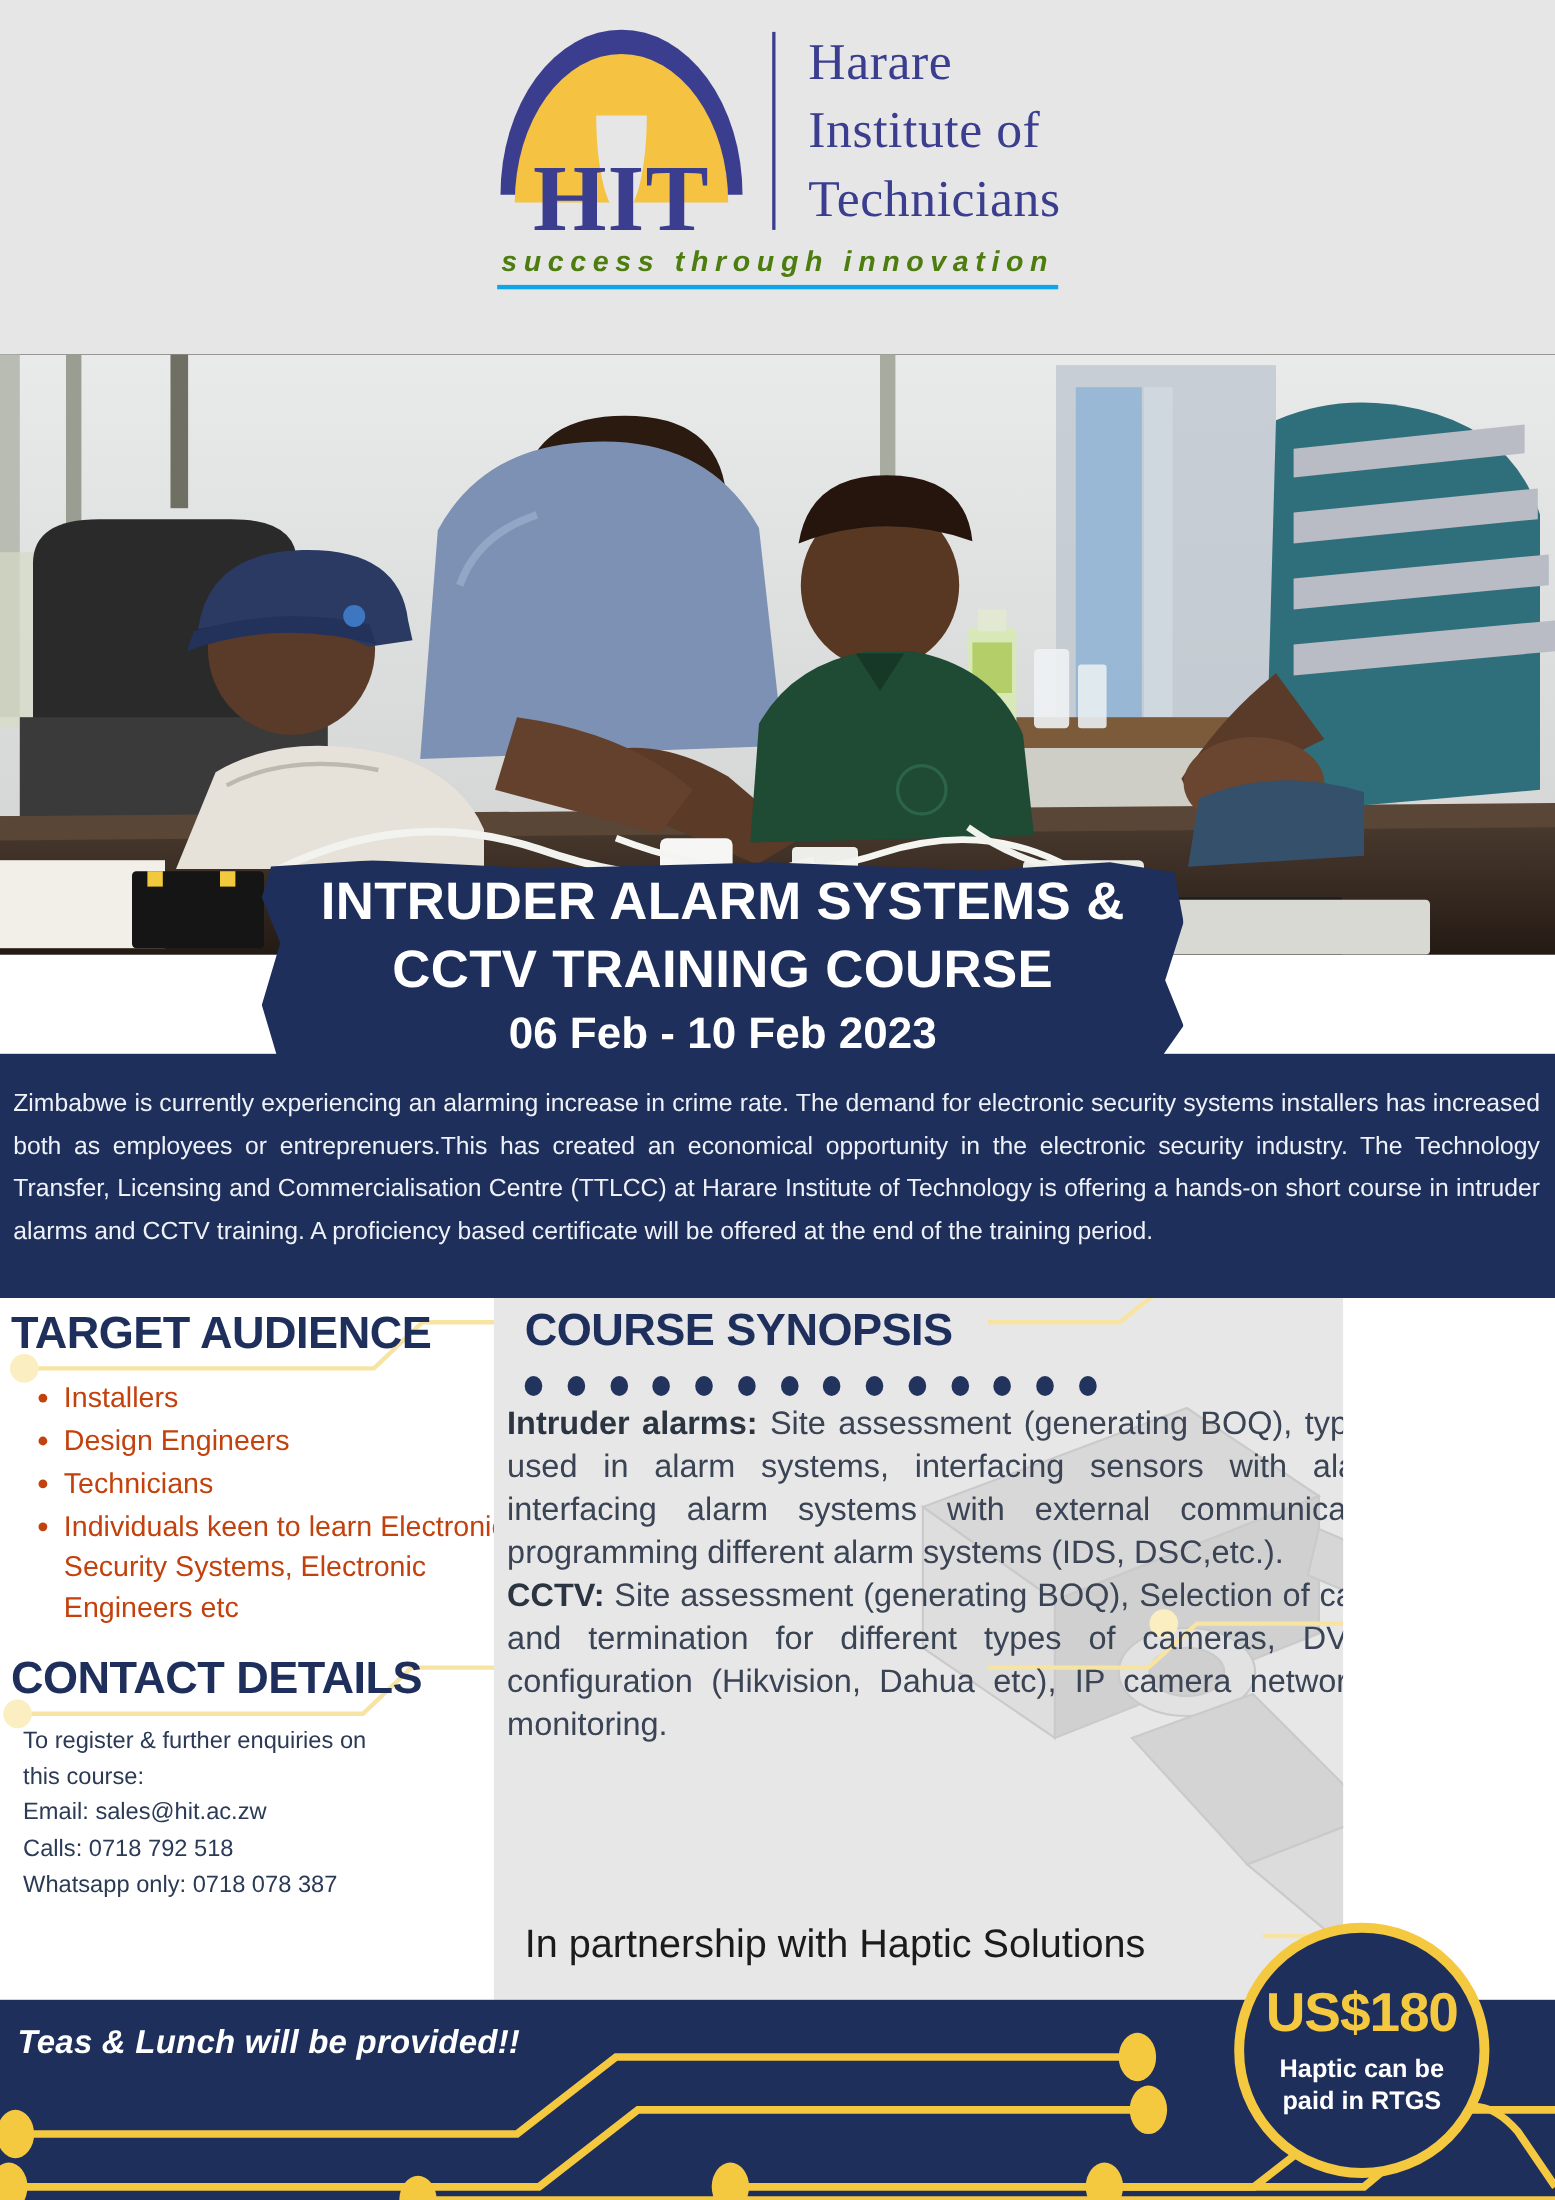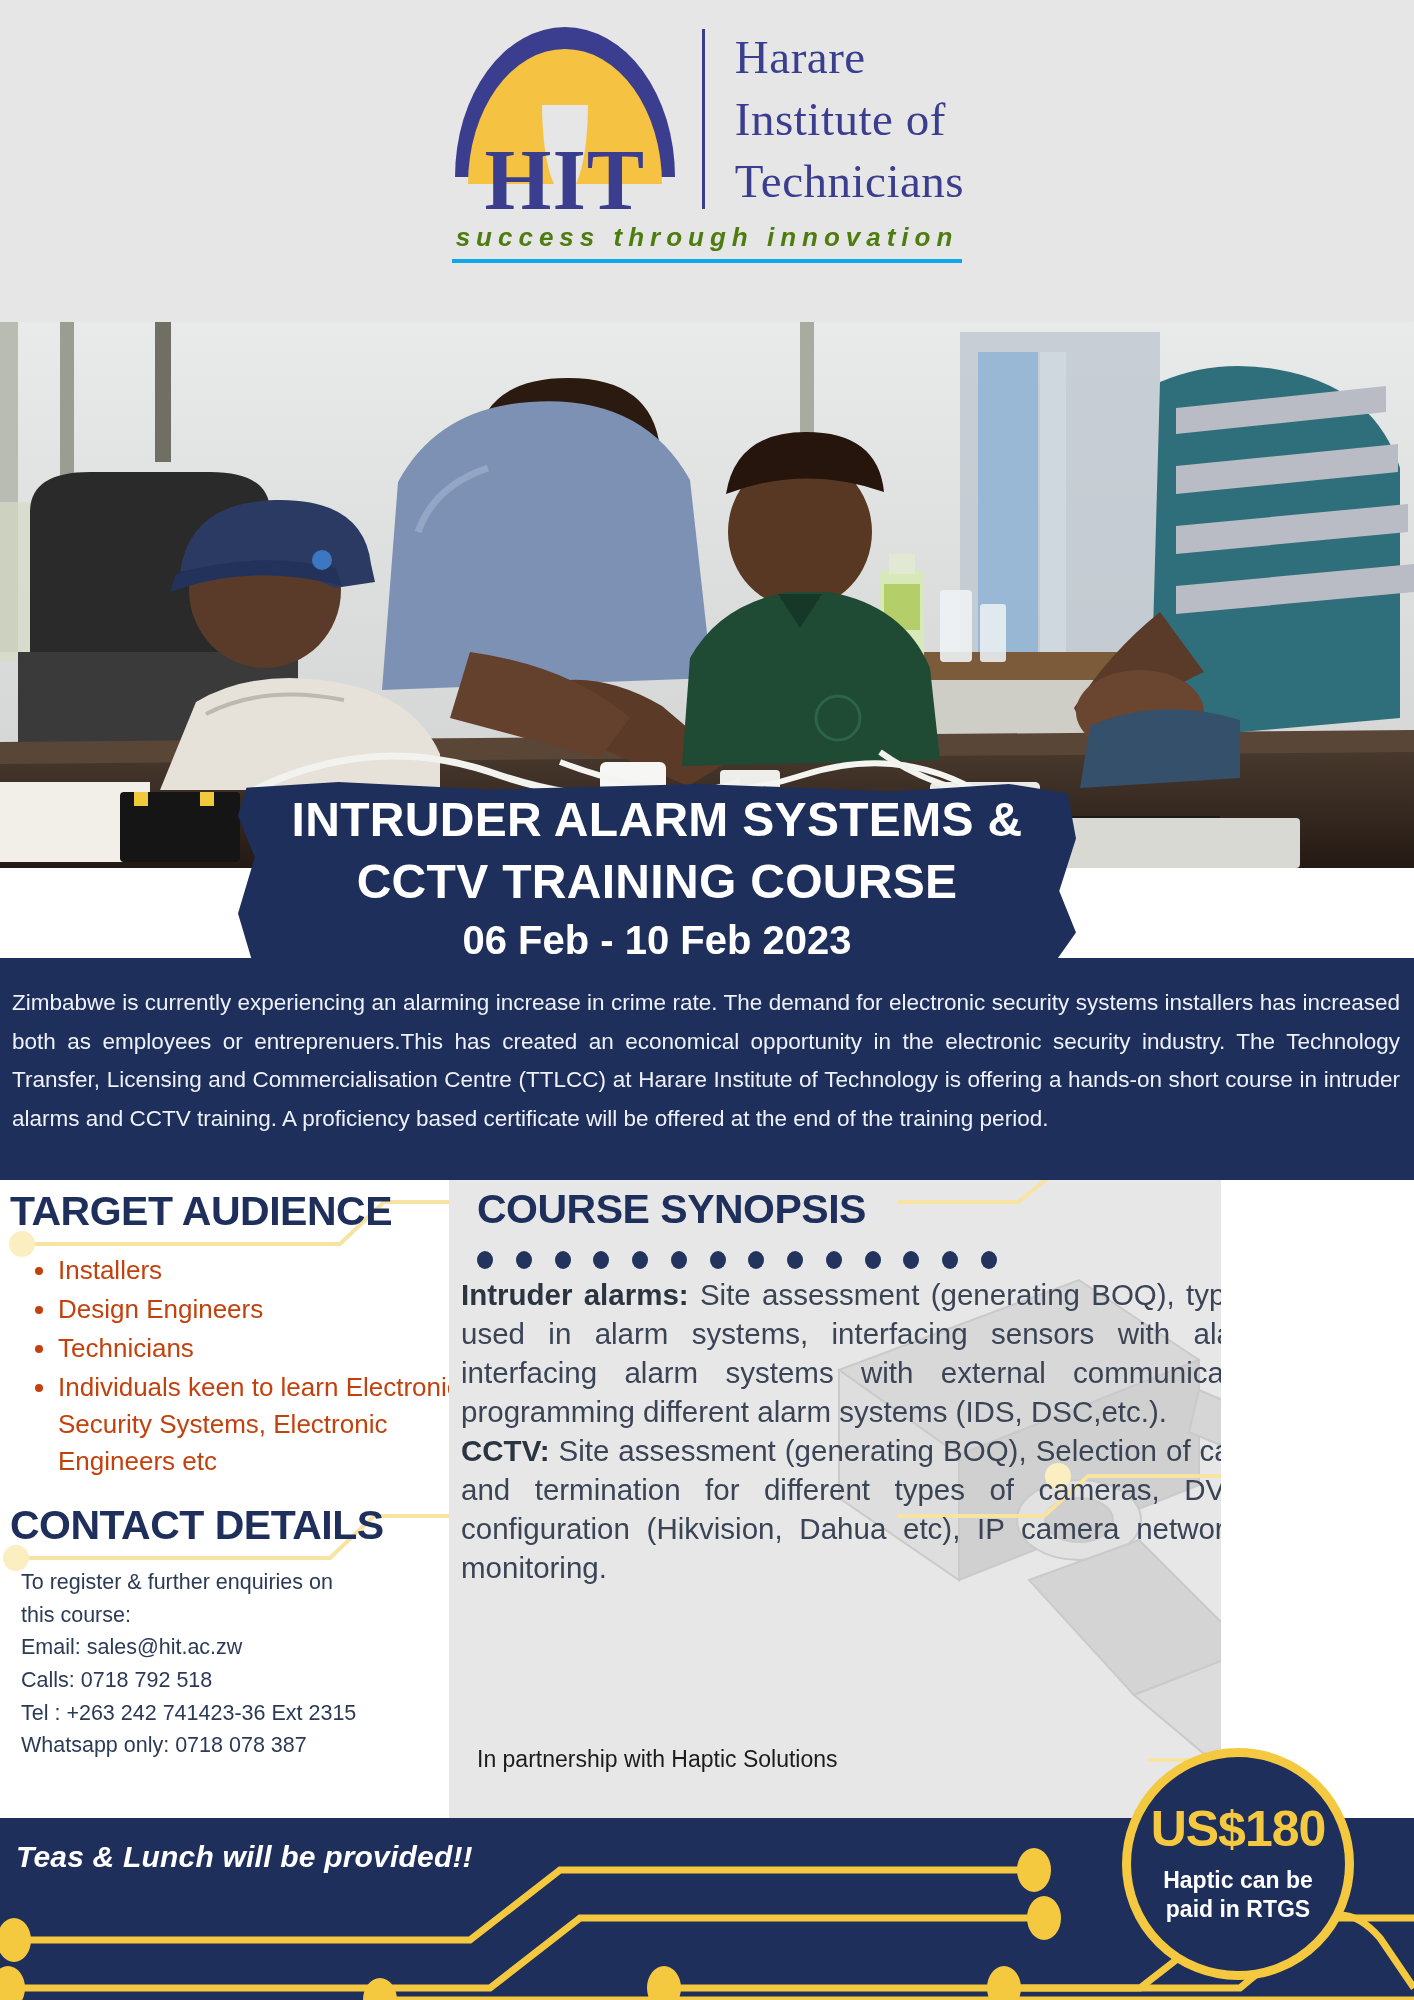--- a/index.html
+++ b/index.html
@@ -135,21 +135,21 @@
   .cs-dots i{width:16px;height:18px;border-radius:50%;background:#22345e;display:block;}
   .cs-body{
     position:absolute;left:12px;top:96px;width:946px;
     color:#3a4455;font-size:29.5px;line-height:1.32;
     text-align:justify;text-justify:inter-word;
     z-index:2;
   }
   .cs-body b{color:#2b3441;}
   .partner{
     position:absolute;left:28px;top:566px;
-    color:#1b1b1b;font-size:23px;z-index:2;
+    color:#1b1b1b;font-size:36px;z-index:2;
   }
 
   
   .footer{
     position:absolute;left:0;top:1818px;width:1414px;height:182px;
     background:#1e2f5c;overflow:hidden;
   }
   .footer-note{
     position:absolute;left:16px;top:22px;
     color:#ffffff;font-size:30px;font-weight:bold;font-style:italic;
@@ -321,21 +321,20 @@
         <li>Technicians</li>
         <li>Individuals keen to learn Electronic Security Systems, Electronic Engineers etc</li>
       </ul>
 
       <div class="sec-title cd-title">CONTACT DETAILS</div>
       <div class="cd-lines">
         <div>To register &amp; further enquiries on</div>
         <div>this course:</div>
         <div>Email: sales@hit.ac.zw</div>
         <div>Calls: 0718 792 518</div>
-        <div>Tel : +263 242 741423-36 Ext 2315</div>
         <div>Whatsapp only: 0718 078 387</div>
       </div>
     </div>
 
     <div class="col-right">
       <svg class="cam-watermark" width="620" height="560" viewBox="0 0 620 560">
         <g fill="#d8d8d8" stroke="#cacaca" stroke-width="2">
           <path d="M60 130 L300 40 L420 120 L180 215 Z"></path>
           <path d="M180 215 L420 120 L420 245 L180 340 Z" fill="#d0d0d0"></path>
           <path d="M60 130 L180 215 L180 340 L60 258 Z" fill="#dedede"></path>

